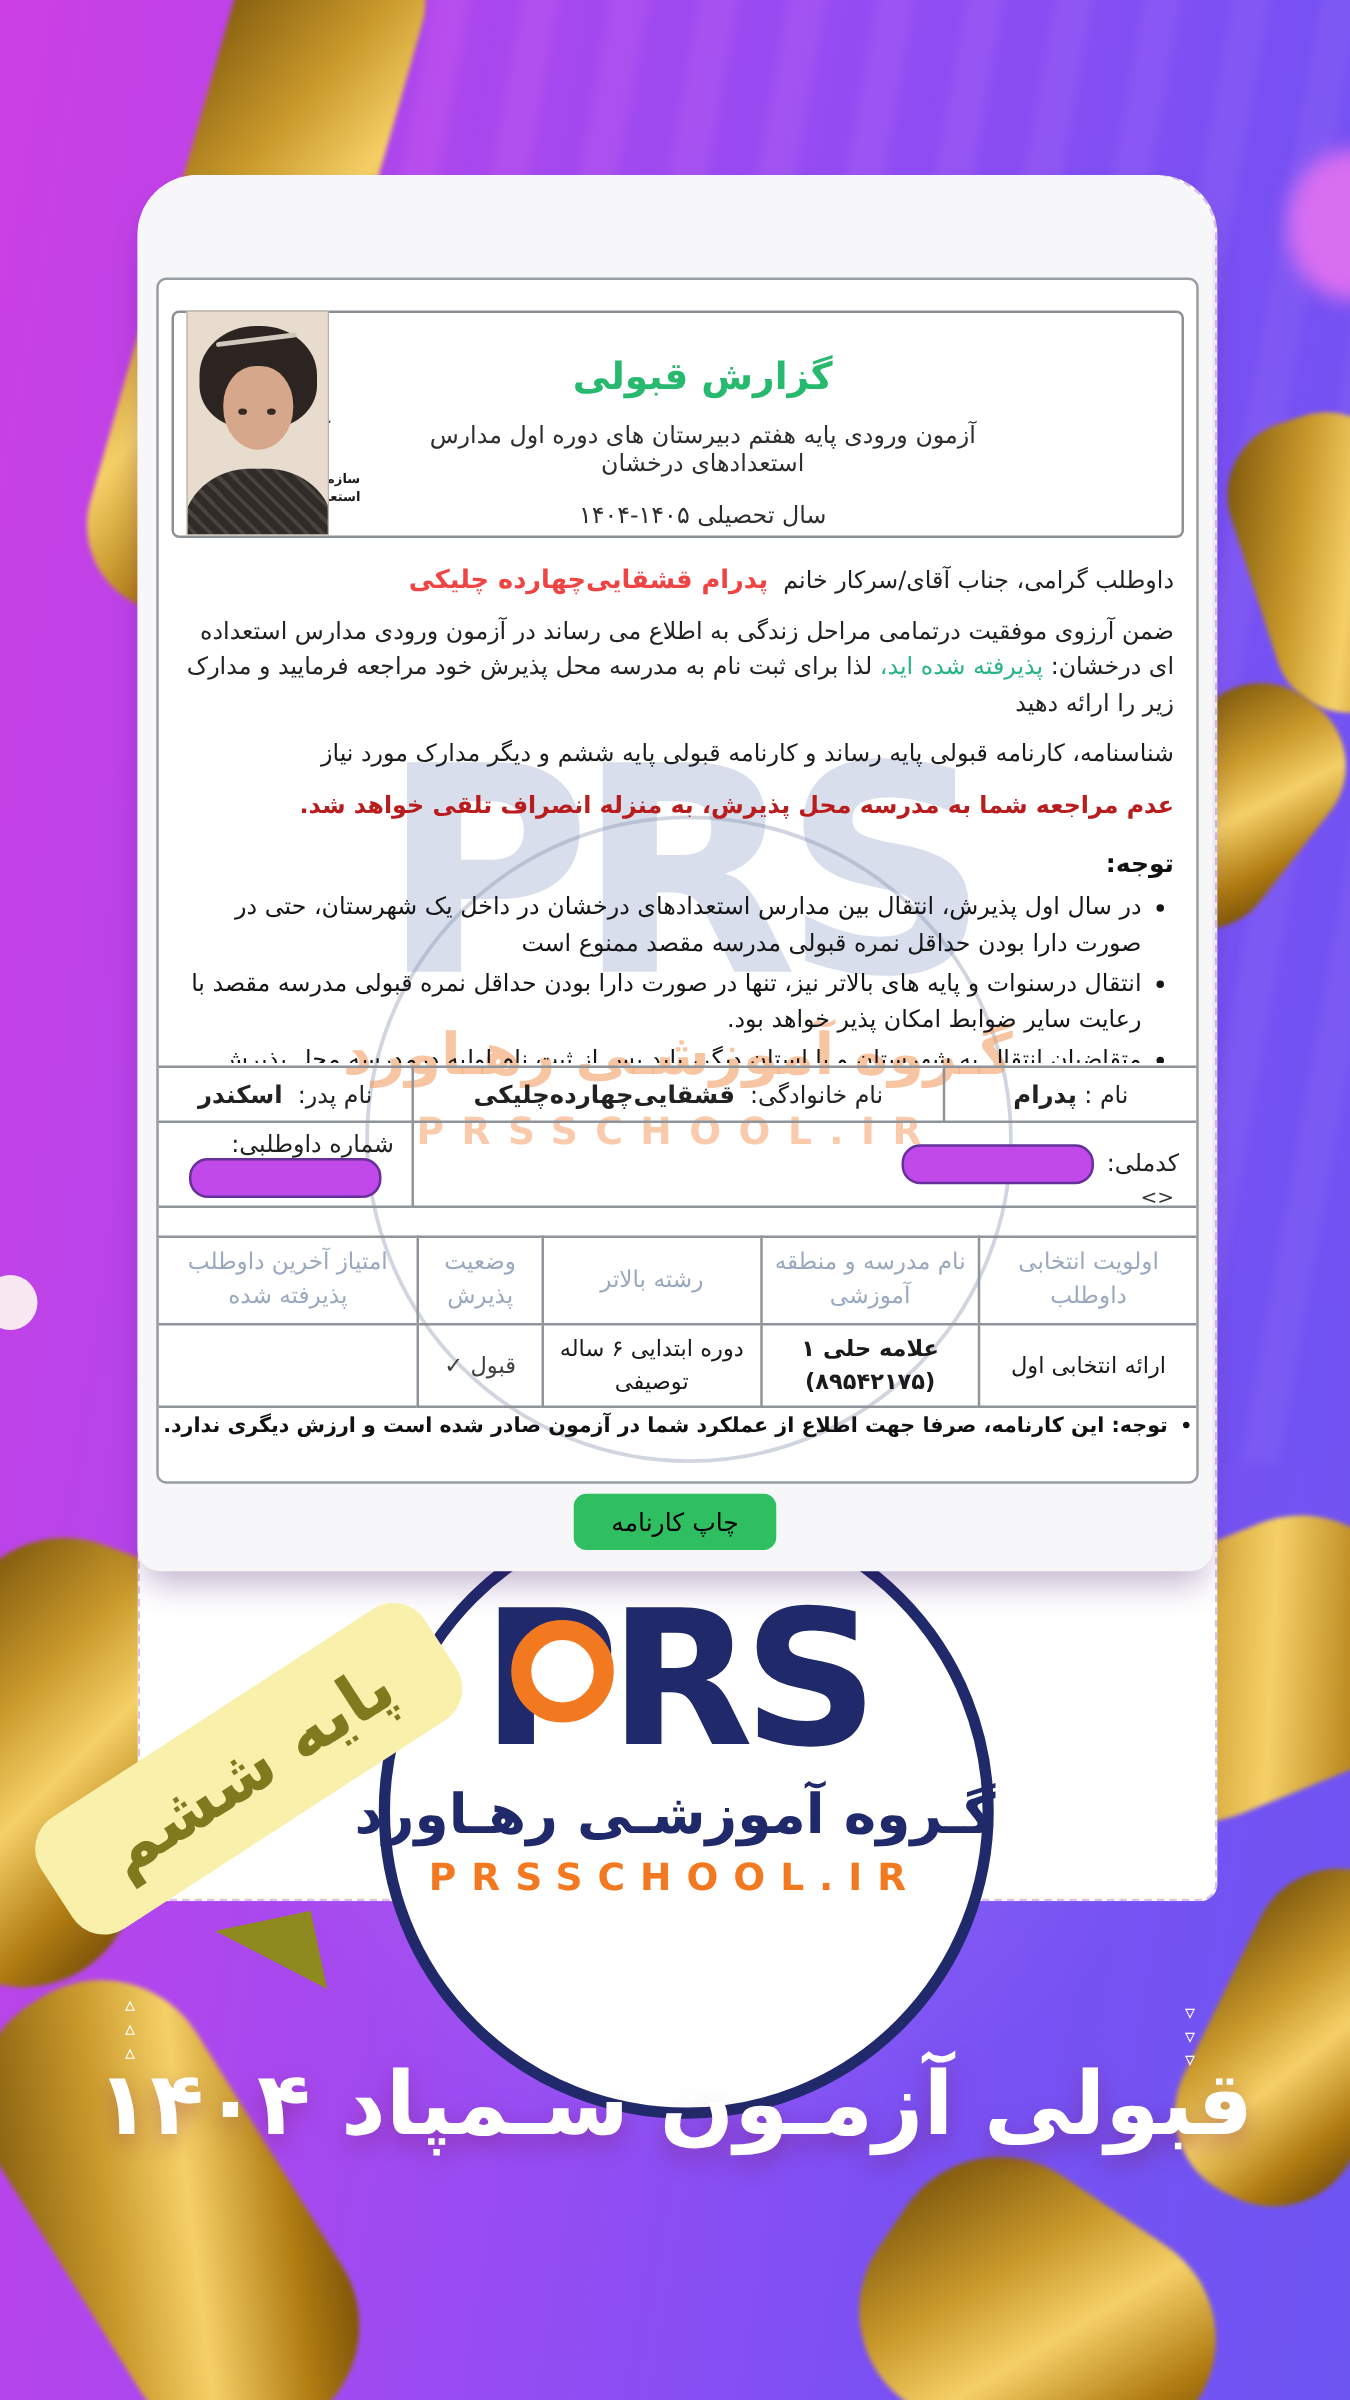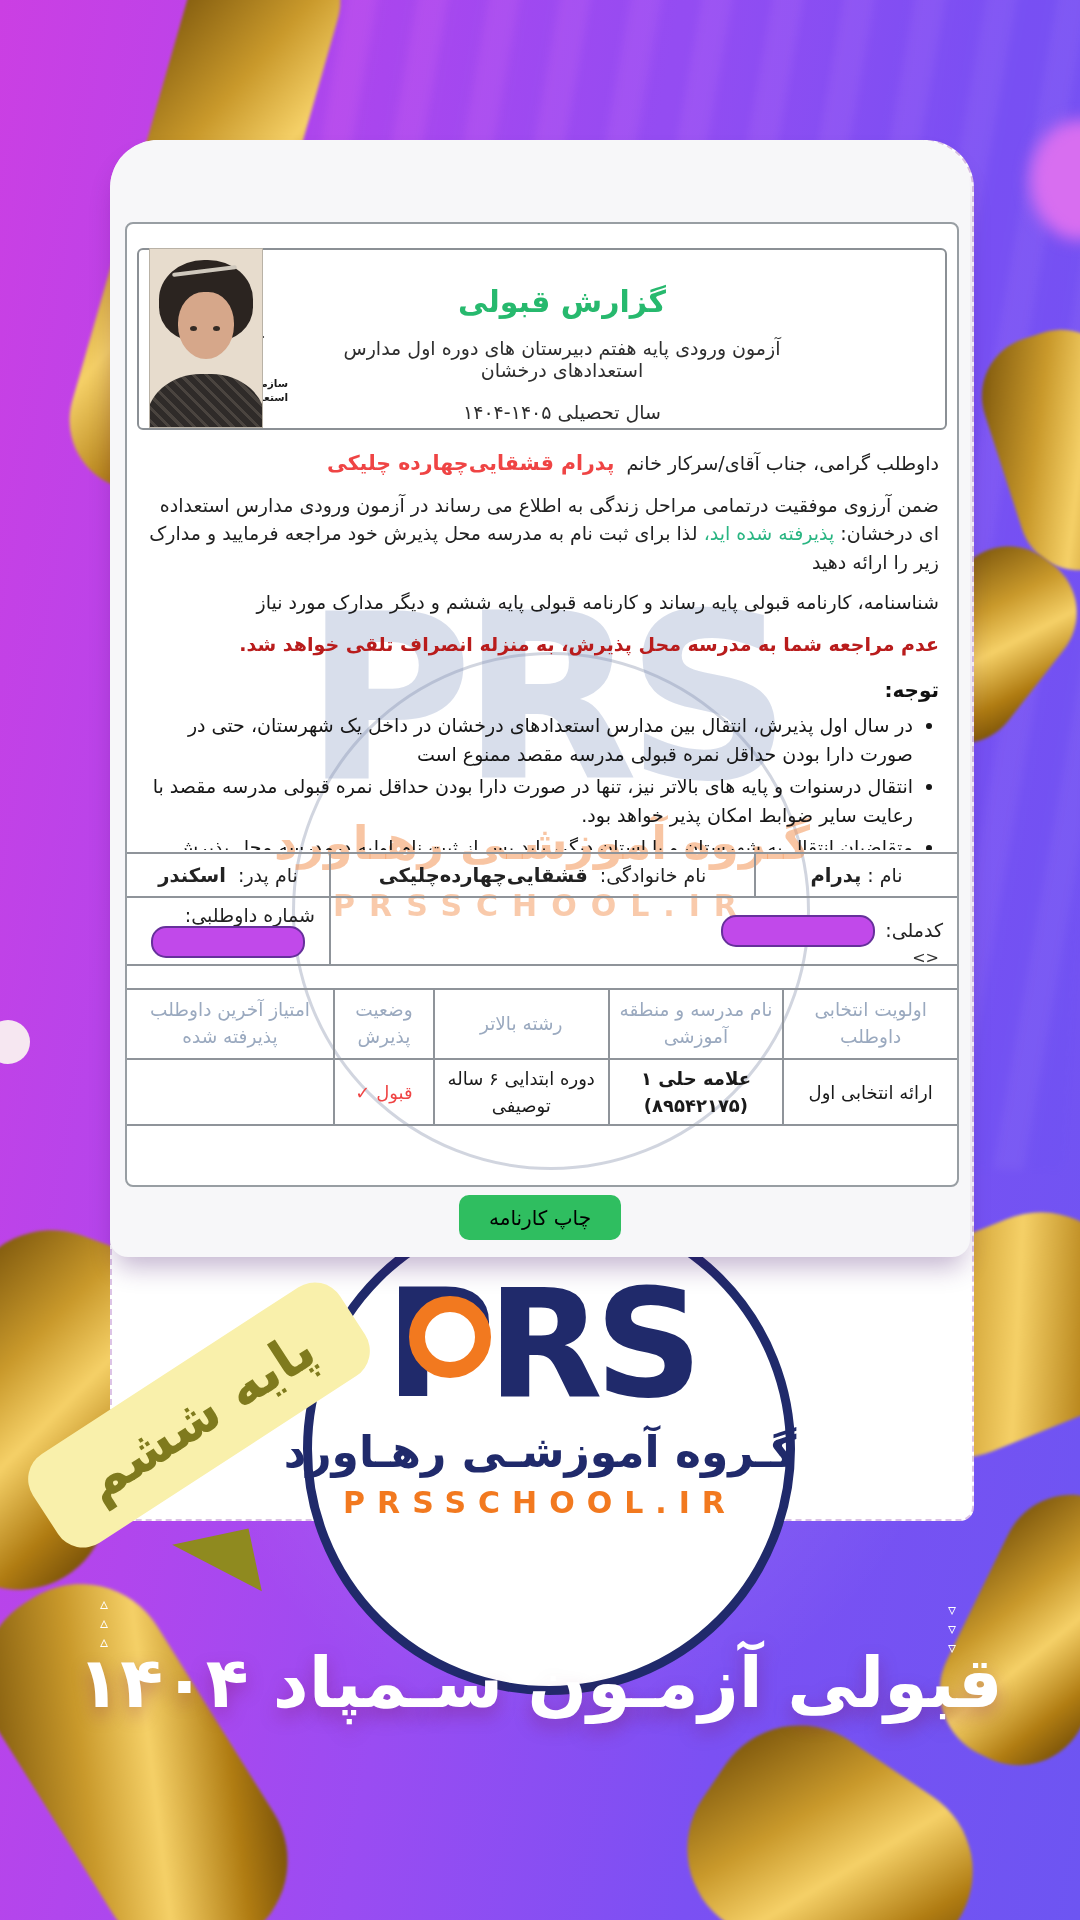--- a/index.html
+++ b/index.html
@@ -89,21 +89,21 @@
   .pill{display:inline-block;vertical-align:middle;width:150px;height:28px;border-radius:15px;
         background:#c149ea;border:2px solid #66309b;margin:0 10px;}
   .angle{position:absolute;left:auto;right:18px;top:724px;font-size:16px;color:#333;direction:ltr;}
   
   .res-tbl{position:absolute;left:-2px;right:-2px;top:764px;border-collapse:collapse;width:calc(100% + 4px);
            font-size:18px;}
   .res-tbl th,.res-tbl td{border:2px solid #8f949a;padding:4px 8px;background:transparent;text-align:center;}
   .res-tbl th{height:60px;color:#9aa9bf;font-weight:500;font-size:18.5px;line-height:1.45;}
   .res-tbl td{height:56px;color:#1a1a1a;line-height:1.5;}
   .cell-bold{font-weight:bold;}
-  .status-ok{color:#ef4444;font-weight:500;direction:ltr;display:inline-block;}
+  .status-ok{color:#404040;font-weight:500;direction:ltr;display:inline-block;}
   .footnote{position:absolute;left:0;right:0;top:906px;text-align:center;font-size:16.5px;font-weight:bold;color:#111;}
   .footnote .dot{display:inline-block;margin-left:10px;font-size:15px;}
   
   .print-btn{position:absolute;left:50%;transform:translateX(-50%);top:1195px;z-index:6;
              background:#2fbe60;color:#000000;border:none;border-radius:10px;height:45px;padding:0 30px;
              font-size:20px;font-family:inherit;cursor:pointer;}
   
   .prs-block{position:absolute;left:110px;width:860px;top:1266px;text-align:center;z-index:6;}
   .prs-letters{position:relative;display:inline-block;font-size:150px;font-weight:900;color:#202a6b;
                letter-spacing:-8px;line-height:1.05;direction:ltr;}
@@ -257,20 +257,21 @@
         <tr>
           <td>ارائه انتخابی اول</td>
           <td class="cell-bold">علامه حلی ۱ (۸۹۵۴۲۱۷۵)</td>
           <td>دوره ابتدایی ۶ ساله توصیفی</td>
           <td><span class="status-ok"><span>✓</span> <span>قبول</span></span></td>
           <td></td>
         </tr>
       </tbody>
         </table>
 
+      <div class="footnote"><span class="dot">•</span><span>توجه: این کارنامه، صرفا جهت اطلاع از عملکرد شما در آزمون صادر شده است و ارزش دیگری ندارد.</span></div>
     </div>
   </div>
 
   <button class="print-btn">چاپ کارنامه</button>
 
   <div class="prs-block">
     <div class="prs-letters">
       <span>PRS</span>
       <i class="prs-ring"></i>
     </div>

